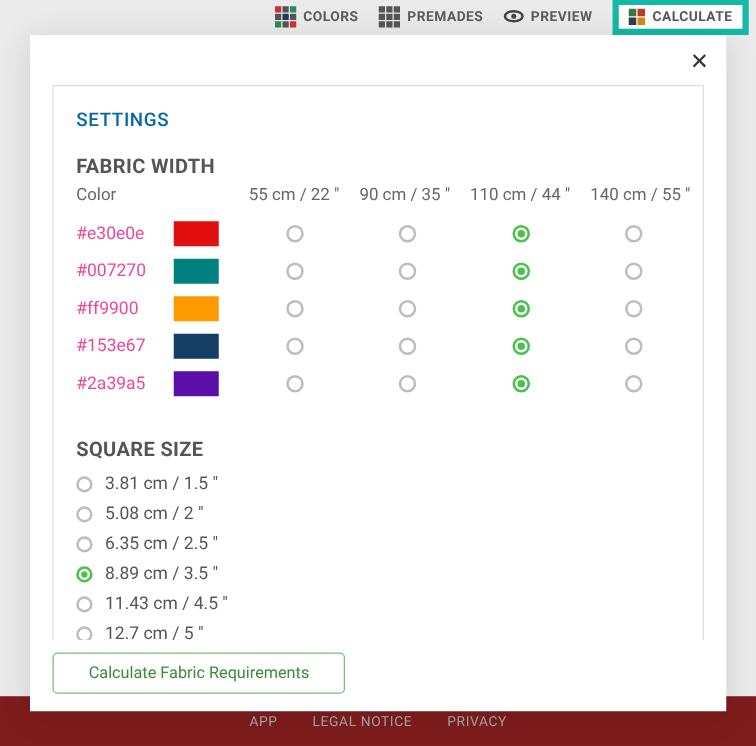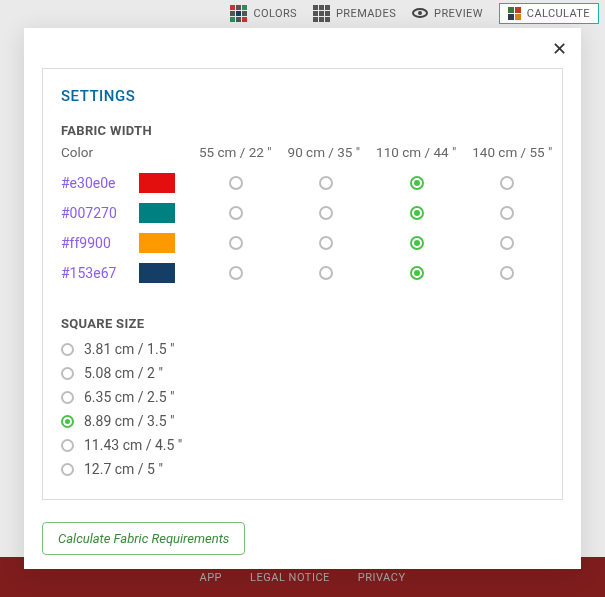--- a/index.html
+++ b/index.html
@@ -22,20 +22,21 @@
   gap: 16px;
   padding-right: 6px;
 }
 .topbar-item {
   display: flex;
   align-items: center;
   gap: 6px;
   font-size: 11px;
   letter-spacing: 0.4px;
   color: #5a5a5a;
+  font-weight: bold;
 }
 .icon-grid {
   display: grid;
   grid-template-columns: repeat(3, 5px);
   grid-template-rows: repeat(3, 5px);
   gap: 1px;
 }
 .icon-grid span { background: #444; }
 .icon-grid .c1 { background: #c73232; }
 .icon-grid .c2 { background: #2e8b57; }
@@ -50,21 +51,21 @@
 .icon-eye::after {
   content: '';
   position: absolute;
   top: 1px; left: 4px;
   width: 4px; height: 4px;
   border-radius: 50%;
   background: #444;
 }
 .calc-box {
   background: #fff;
-  border: 1px solid #14b8a6;
+  border: 5px solid #14b8a6;
   padding: 3px 8px;
   display: flex;
   align-items: center;
   gap: 6px;
 }
 .icon-calc-sw {
   display: grid;
   grid-template-columns: 6px 6px;
   grid-template-rows: 6px 6px;
   gap: 1px;
@@ -118,38 +119,38 @@
   background: #fff;
 }
 .card h2 {
   font-size: 15px;
   font-weight: 500;
   color: #0369a1;
   letter-spacing: 0.5px;
   margin-bottom: 18px;
 }
 .section-label {
-  font-size: 13px;
+  font-size: 16px;
   font-weight: 700;
   color: #555;
   letter-spacing: 0.3px;
   margin-bottom: 6px;
 }
 
 .fw-table { width: 100%; }
 .fw-head, .fw-row {
   display: grid;
   grid-template-columns: 62px 44px 1fr 1fr 1fr 1fr;
   align-items: center;
   gap: 16px;
 }
 .fw-head { color: #666; font-size: 13.5px; margin-bottom: 8px; }
 .fw-head .wcol { text-align: center; white-space: nowrap; }
 .fw-row { height: 30px; }
-.hex { font-size: 14px; color: #8b5cf6; }
+.hex { font-size: 14px; color: #ec4899; }
 .swatch { width: 36px; height: 20px; }
 .rcell { display:flex; justify-content:center; }
 
 .radio {
   width: 14px; height: 14px;
   border: 2px solid #bdbdbd;
   border-radius: 50%;
   display: inline-block;
   position: relative;
   cursor: pointer;
@@ -182,24 +183,23 @@
 
 .modal-footer {
   padding: 10px 18px 14px 18px;
 }
 .calc-btn {
   display: inline-block;
   border: 1px solid #74c174;
   color: #3a8a3a;
   background: #fff;
   border-radius: 4px;
-  padding: 8px 15px;
+  padding: 8px 28px;
   font-size: 13px;
   cursor: pointer;
-  font-style: italic;
 }
 
 
 .modal-scroll::-webkit-scrollbar { width: 14px; }
 .modal-scroll::-webkit-scrollbar-track { background: #f4f4f4; }
 .modal-scroll::-webkit-scrollbar-thumb { background: #c4c4c4; }
 .modal-scroll::-webkit-scrollbar-button {
   height: 14px; background: #f4f4f4;
 }
 </style>
@@ -332,20 +332,36 @@
               <div class="rcell">
                 <span class="radio"></span>
               </div>
               <div class="rcell">
                 <span class="radio checked"></span>
               </div>
               <div class="rcell">
                 <span class="radio"></span>
               </div>
             </div>
+            <div class="fw-row">
+              <div class="hex">#2a39a5</div>
+              <div class="swatch" style="background: rgb(91, 15, 168);"></div>
+              <div class="rcell">
+                <span class="radio"></span>
+              </div>
+              <div class="rcell">
+                <span class="radio"></span>
+              </div>
+              <div class="rcell">
+                <span class="radio checked"></span>
+              </div>
+              <div class="rcell">
+                <span class="radio"></span>
+              </div>
+            </div>
           </div>
       </div>
 
       <div class="two-col">
         <div>
           <div class="section-label">SQUARE SIZE</div>
           <div class="opt-list" id="sq-list">
               <div class="opt">
                 <span class="radio sm"></span>
                 <span>3.81 cm / 1.5 "</span>

